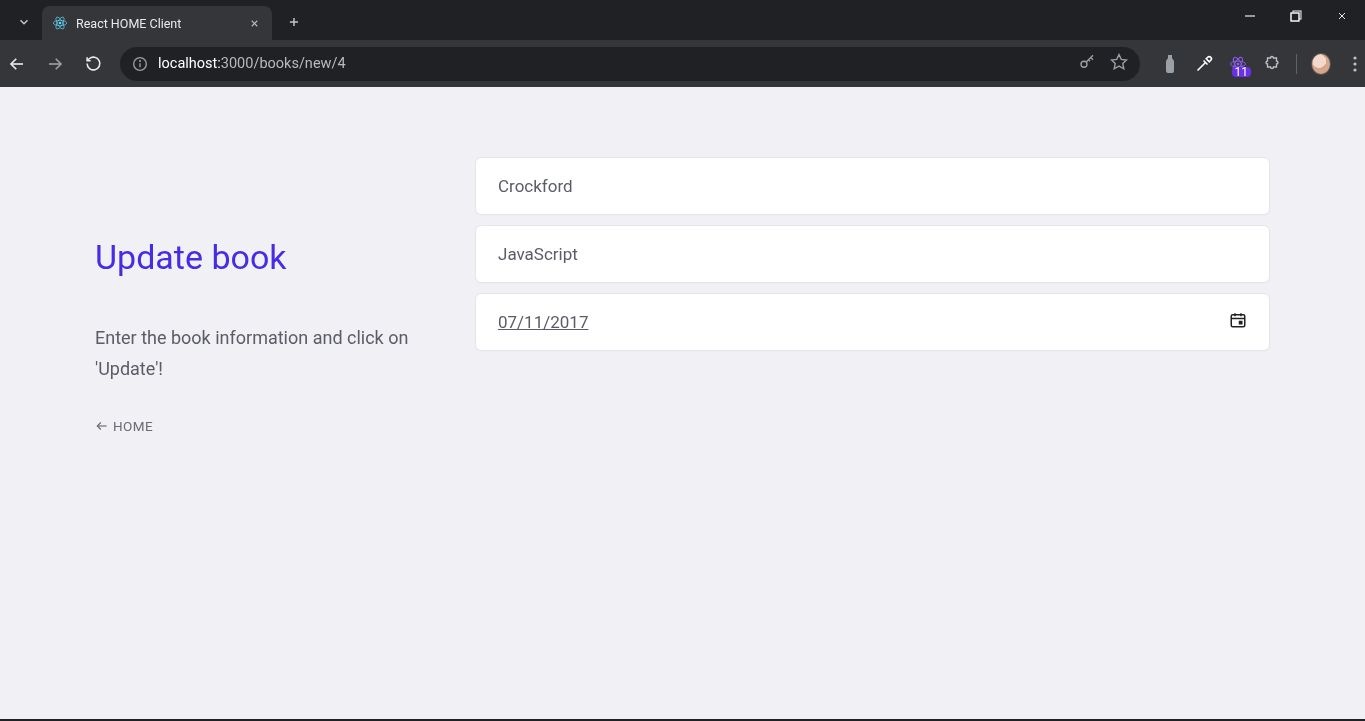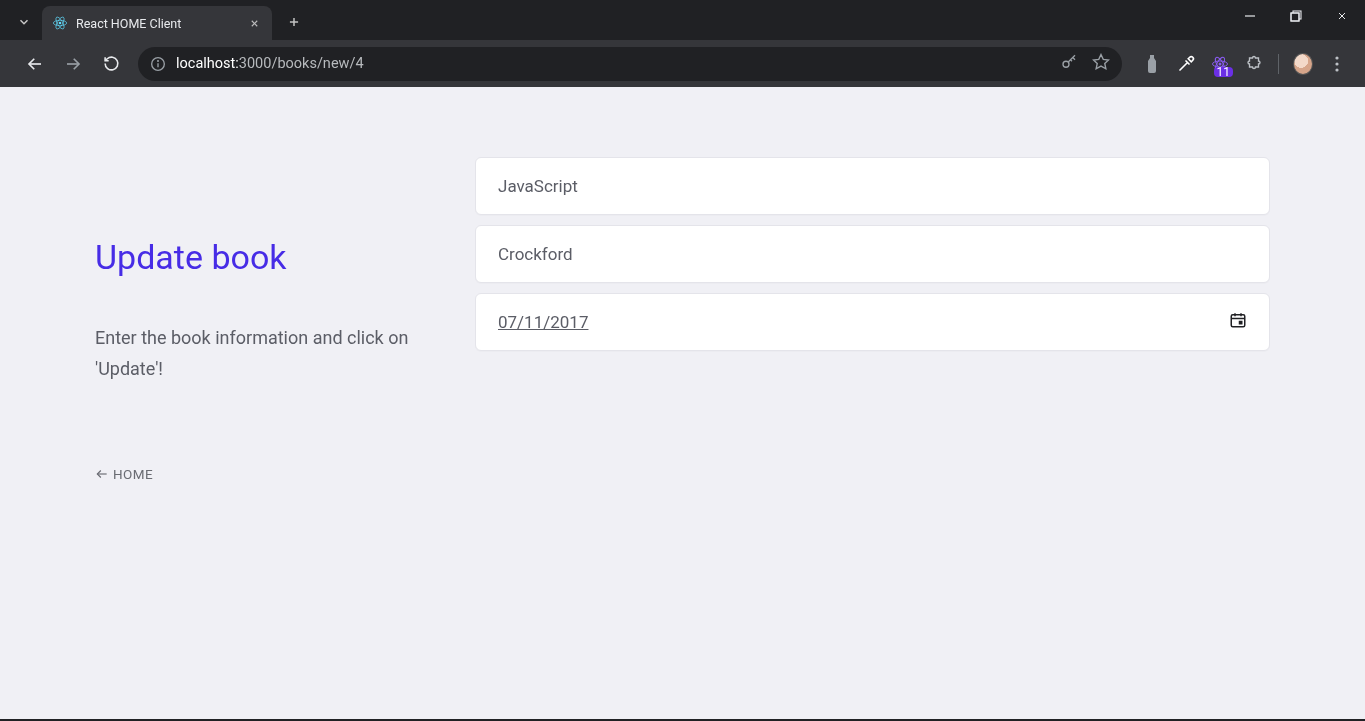--- a/index.html
+++ b/index.html
@@ -10,21 +10,21 @@
   .tab-strip { height: 40px; display: flex; align-items: flex-end; padding-left: 8px; }
   .tab-dropdown-btn { width: 28px; height: 28px; margin: 0 4px 4px 2px; display:flex;align-items:center;justify-content:center;color:#c7c7c7; border-radius:6px;}
   .tab { background: #35363a; height: 34px; border-radius: 8px 8px 0 0; display: flex; align-items: center; padding: 0 10px; min-width: 230px; color: #e8eaed; font-size: 12.5px; gap:8px;}
   .tab .favicon { width:16px; height:16px; }
   .tab .tab-title { flex:1; white-space:nowrap; overflow:hidden; text-overflow:ellipsis;}
   .tab .tab-close { width:16px; height:16px; display:flex; align-items:center; justify-content:center; color:#bdbdbd;}
   .new-tab-btn { width:28px; height:28px; margin:0 6px 4px 8px; display:flex;align-items:center;justify-content:center;color:#c7c7c7;}
   .window-controls { margin-left:auto; display:flex; height:40px; }
   .win-btn { width:46px; height:32px; display:flex; align-items:center; justify-content:center; color:#e8eaed;}
   
-  .toolbar { background:#35363a; height:47px; display:flex; align-items:center; padding:0 18px; gap:4px;}
+  .toolbar { background:#35363a; height:47px; display:flex; align-items:center; padding:0 0; gap:4px;}
   .nav-btn { width:34px; height:34px; display:flex;align-items:center;justify-content:center;color:#9aa0a6; border-radius:50%;}
   .nav-btn.enabled { color:#e8eaed; }
   .addr-bar { flex:1; background:#202124; border-radius:20px; height:34px; display:flex; align-items:center; padding:0 12px; gap:10px; color:#e8eaed; font-size:14.5px; margin:0 6px;}
   .addr-bar .info-icon { color:#9aa0a6; display:flex;}
   .addr-bar .url { flex:1; white-space:nowrap; overflow:hidden; }
   .addr-bar .url .host { color:#ffffff; }
   .addr-bar .url .path { color:#b7babd; }
   .addr-right { display:flex; align-items:center; gap:14px; color:#9aa0a6; }
   .ext-area { display:flex; align-items:center; gap:14px; padding-left:10px;}
   .ext-icon { width:20px; height:20px; display:flex;align-items:center;justify-content:center;color:#bdc1c6; position:relative;}
@@ -32,21 +32,21 @@
   .avatar { width:22px; height:22px; border-radius:50%; background: radial-gradient(circle at 40% 35%, #f3d9c9 0 40%, #d6a58a 41% 100%); border:1px solid #555;}
 
   
   .page { background:#f0f0f5; height:calc(721px - 87px); width:100%; padding-top:70px; }
   .container { width: 1175px; margin: 0 auto; display:flex; gap:0; }
   .left-col { width: 380px; padding-right: 20px; padding-top:80px;}
   .right-col { flex:1; }
 
   .page-title { color:#472ce6; font-size:34px; font-weight:400; margin-bottom:46px;}
   .page-sub { color:#5b5d66; font-size:18px; line-height:1.7; font-weight:400; margin-bottom:34px;}
-  .home-link { display:inline-flex; align-items:center; gap:4px; color:#6a6c73; font-size:13.5px; letter-spacing:0.4px; text-decoration:none;margin-top:48px; }
+  .home-link { display:inline-flex; align-items:center; gap:4px; color:#6a6c73; font-size:13.5px; letter-spacing:0.4px; text-decoration:none; }
   .home-link svg { width:14px; height:14px; }
 
   .form-field { width:100%; height:58px; background:#ffffff; border:1px solid #e4e4ea; border-radius:6px; margin-bottom:10px; padding:0 22px; font-size:17px; color:#5b5d66; display:flex; align-items:center; box-shadow:0 1px 1px rgba(0,0,0,0.02);}
   .form-field input { border:none; outline:none; width:100%; font-size:17px; color:#5b5d66; background:transparent; font-family:inherit;}
   .form-field.date input { flex:1;text-decoration:underline; }
   .calendar-icon { width:18px; height:18px; color:#202124;}
   .submit-btn { width:100%; height:60px; background:#472ce6; color:#fff; font-size:18px; font-weight:700; border:none; border-radius:6px; margin-top:6px; cursor:pointer;}
 
   
   .page::after { content:""; display:block; position:absolute; left:0; right:0; bottom:0; height:2px; background:#202124;}
@@ -207,24 +207,24 @@
         <svg viewBox="0 0 24 24" fill="none" stroke="currentColor" stroke-width="2">
             <line x1="20" y1="12" x2="4" y2="12"></line>
             <polyline points="10 6 4 12 10 18"></polyline>
           </svg>
         <span>HOME</span>
       </a>
     </div>
 
     <div class="right-col">
       <div class="form-field">
+        <input type="text" value="Crockford" style="">
+      </div>
+      <div class="form-field">
         <input type="text" value="JavaScript" style="">
-      </div>
-      <div class="form-field">
-        <input type="text" value="Crockford" style="">
       </div>
       <div class="form-field date">
         <input type="text" value="07/11/2017" style="">
         <span>
           <svg class="calendar-icon" viewBox="0 0 24 24" fill="currentColor">
               <rect x="3" y="5" width="18" height="16" rx="2" fill="none" stroke="currentColor" stroke-width="2"></rect>
               <line x1="3" y1="10" x2="21" y2="10" stroke="currentColor" stroke-width="2"></line>
               <line x1="8" y1="3" x2="8" y2="7" stroke="currentColor" stroke-width="2"></line>
               <line x1="16" y1="3" x2="16" y2="7" stroke="currentColor" stroke-width="2"></line>
               <rect x="13" y="13" width="5" height="5" fill="currentColor"></rect>

